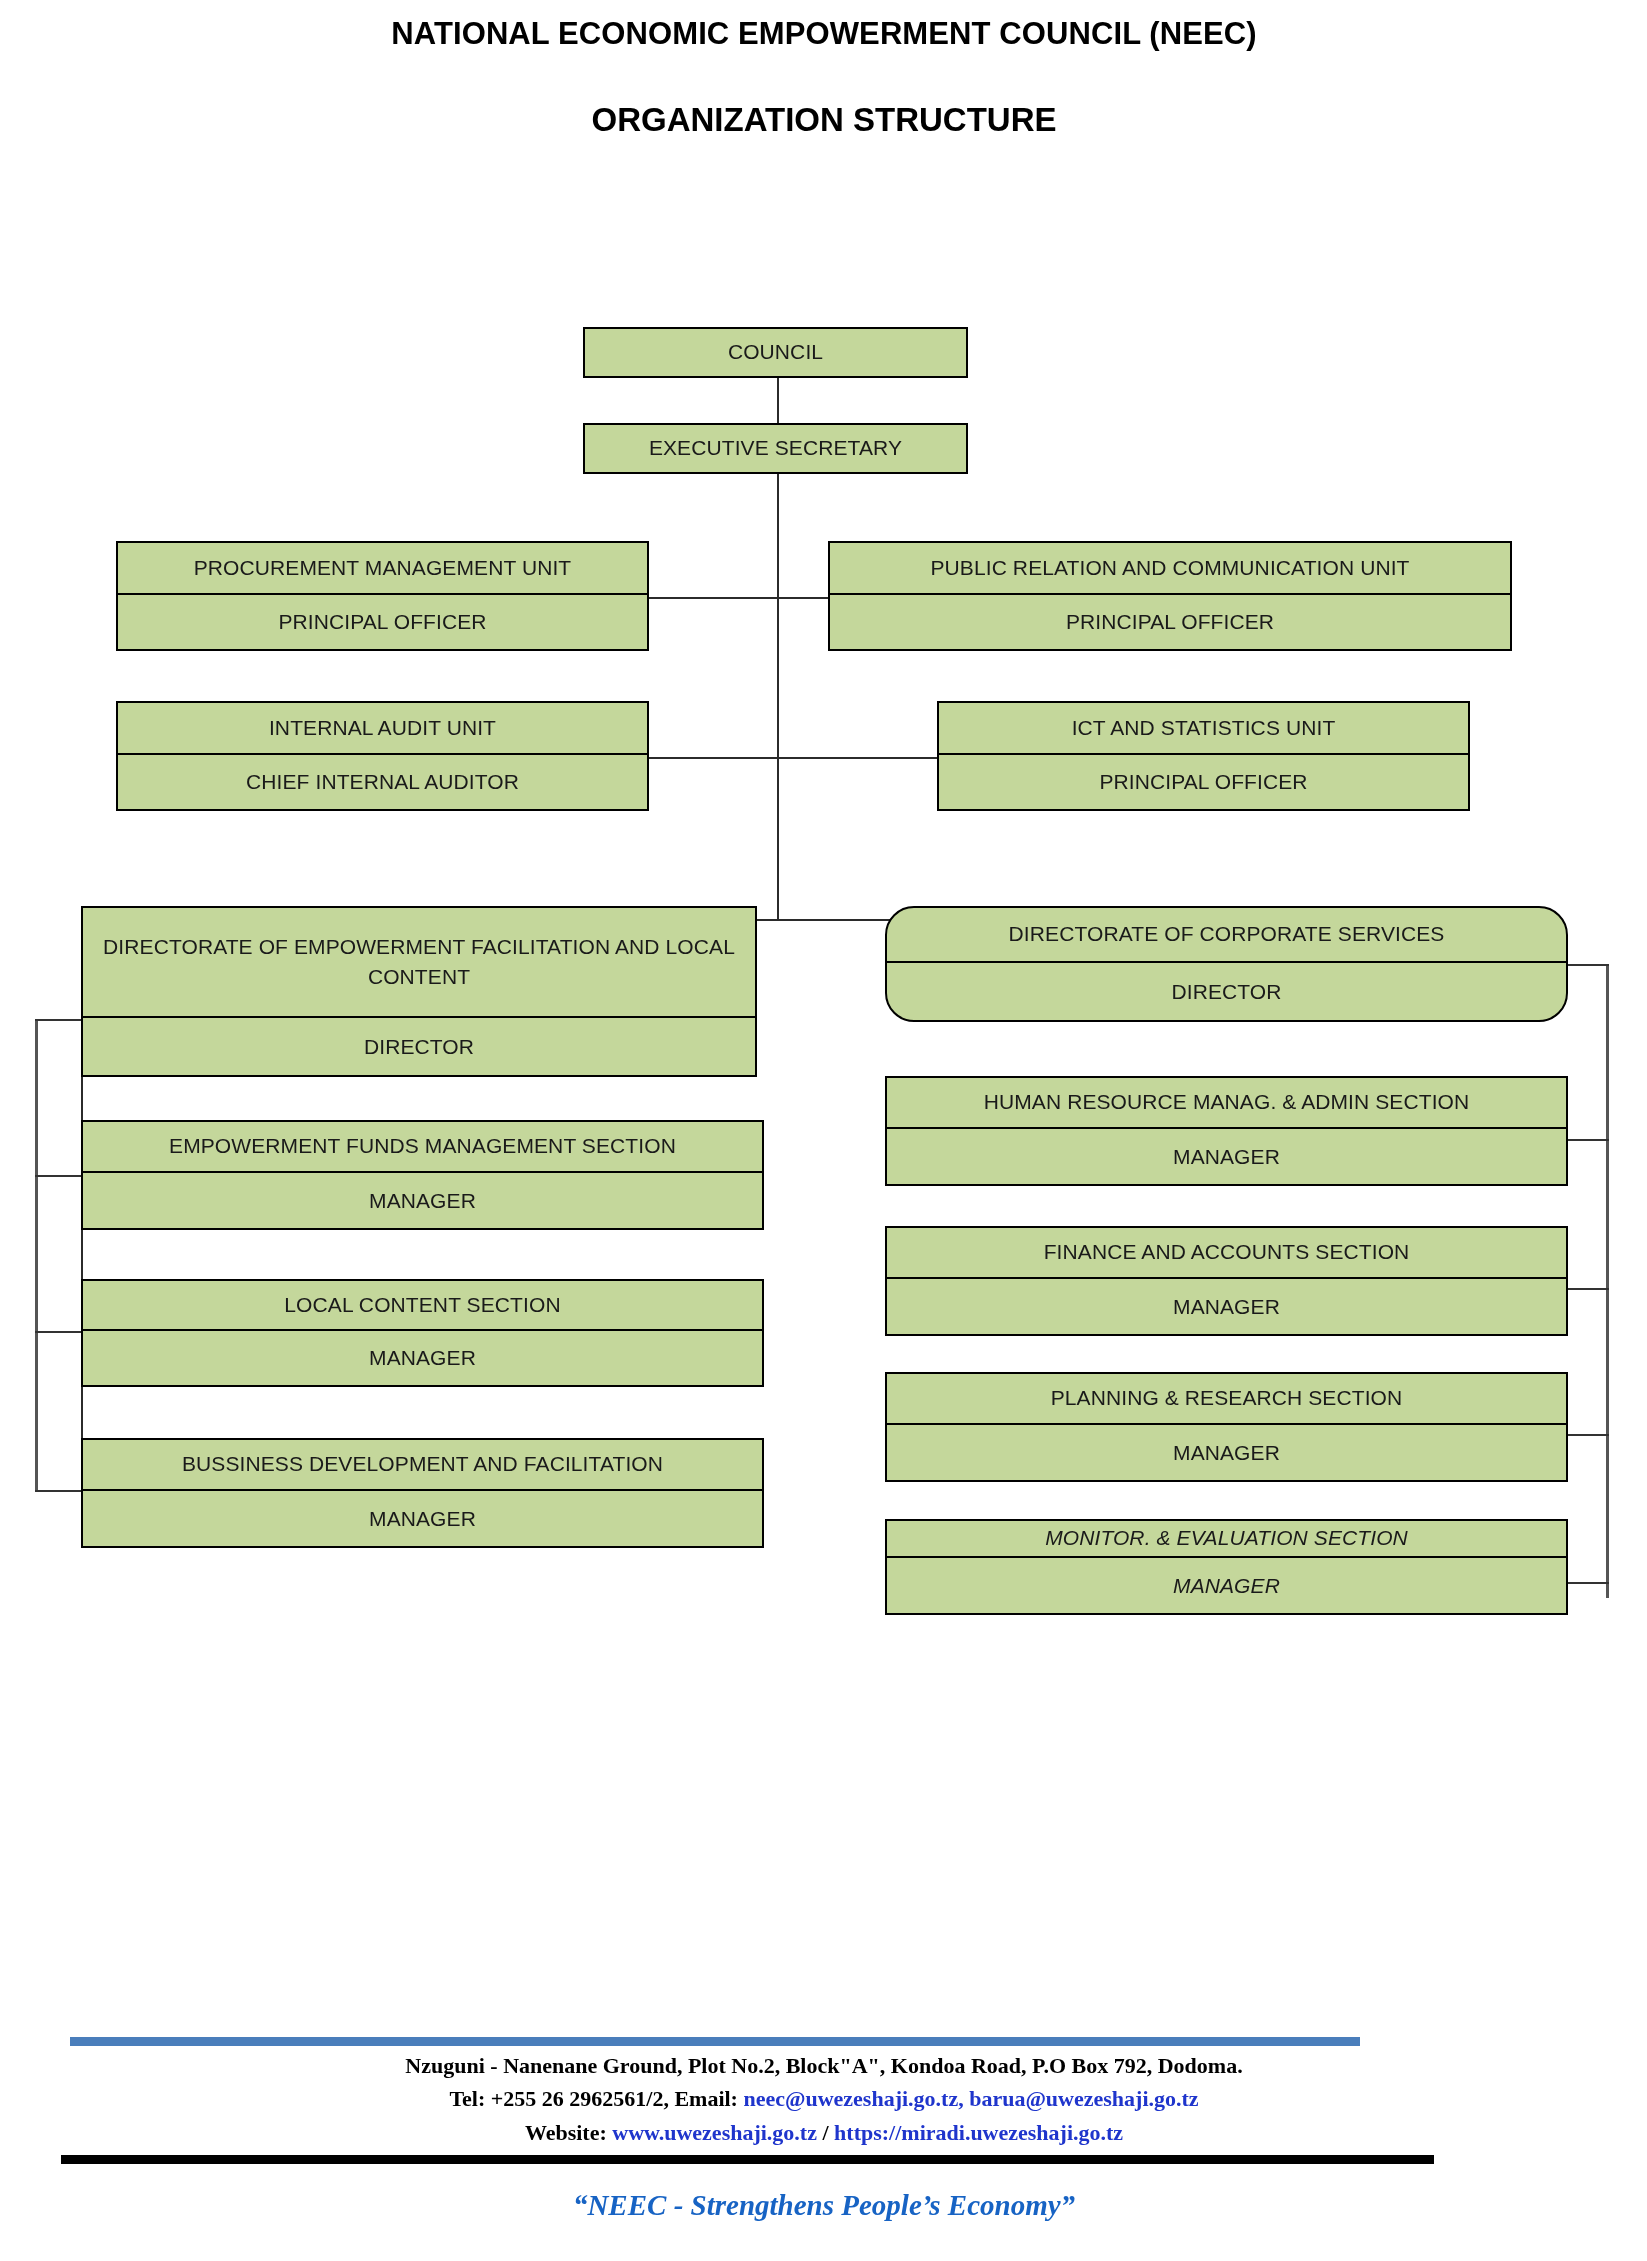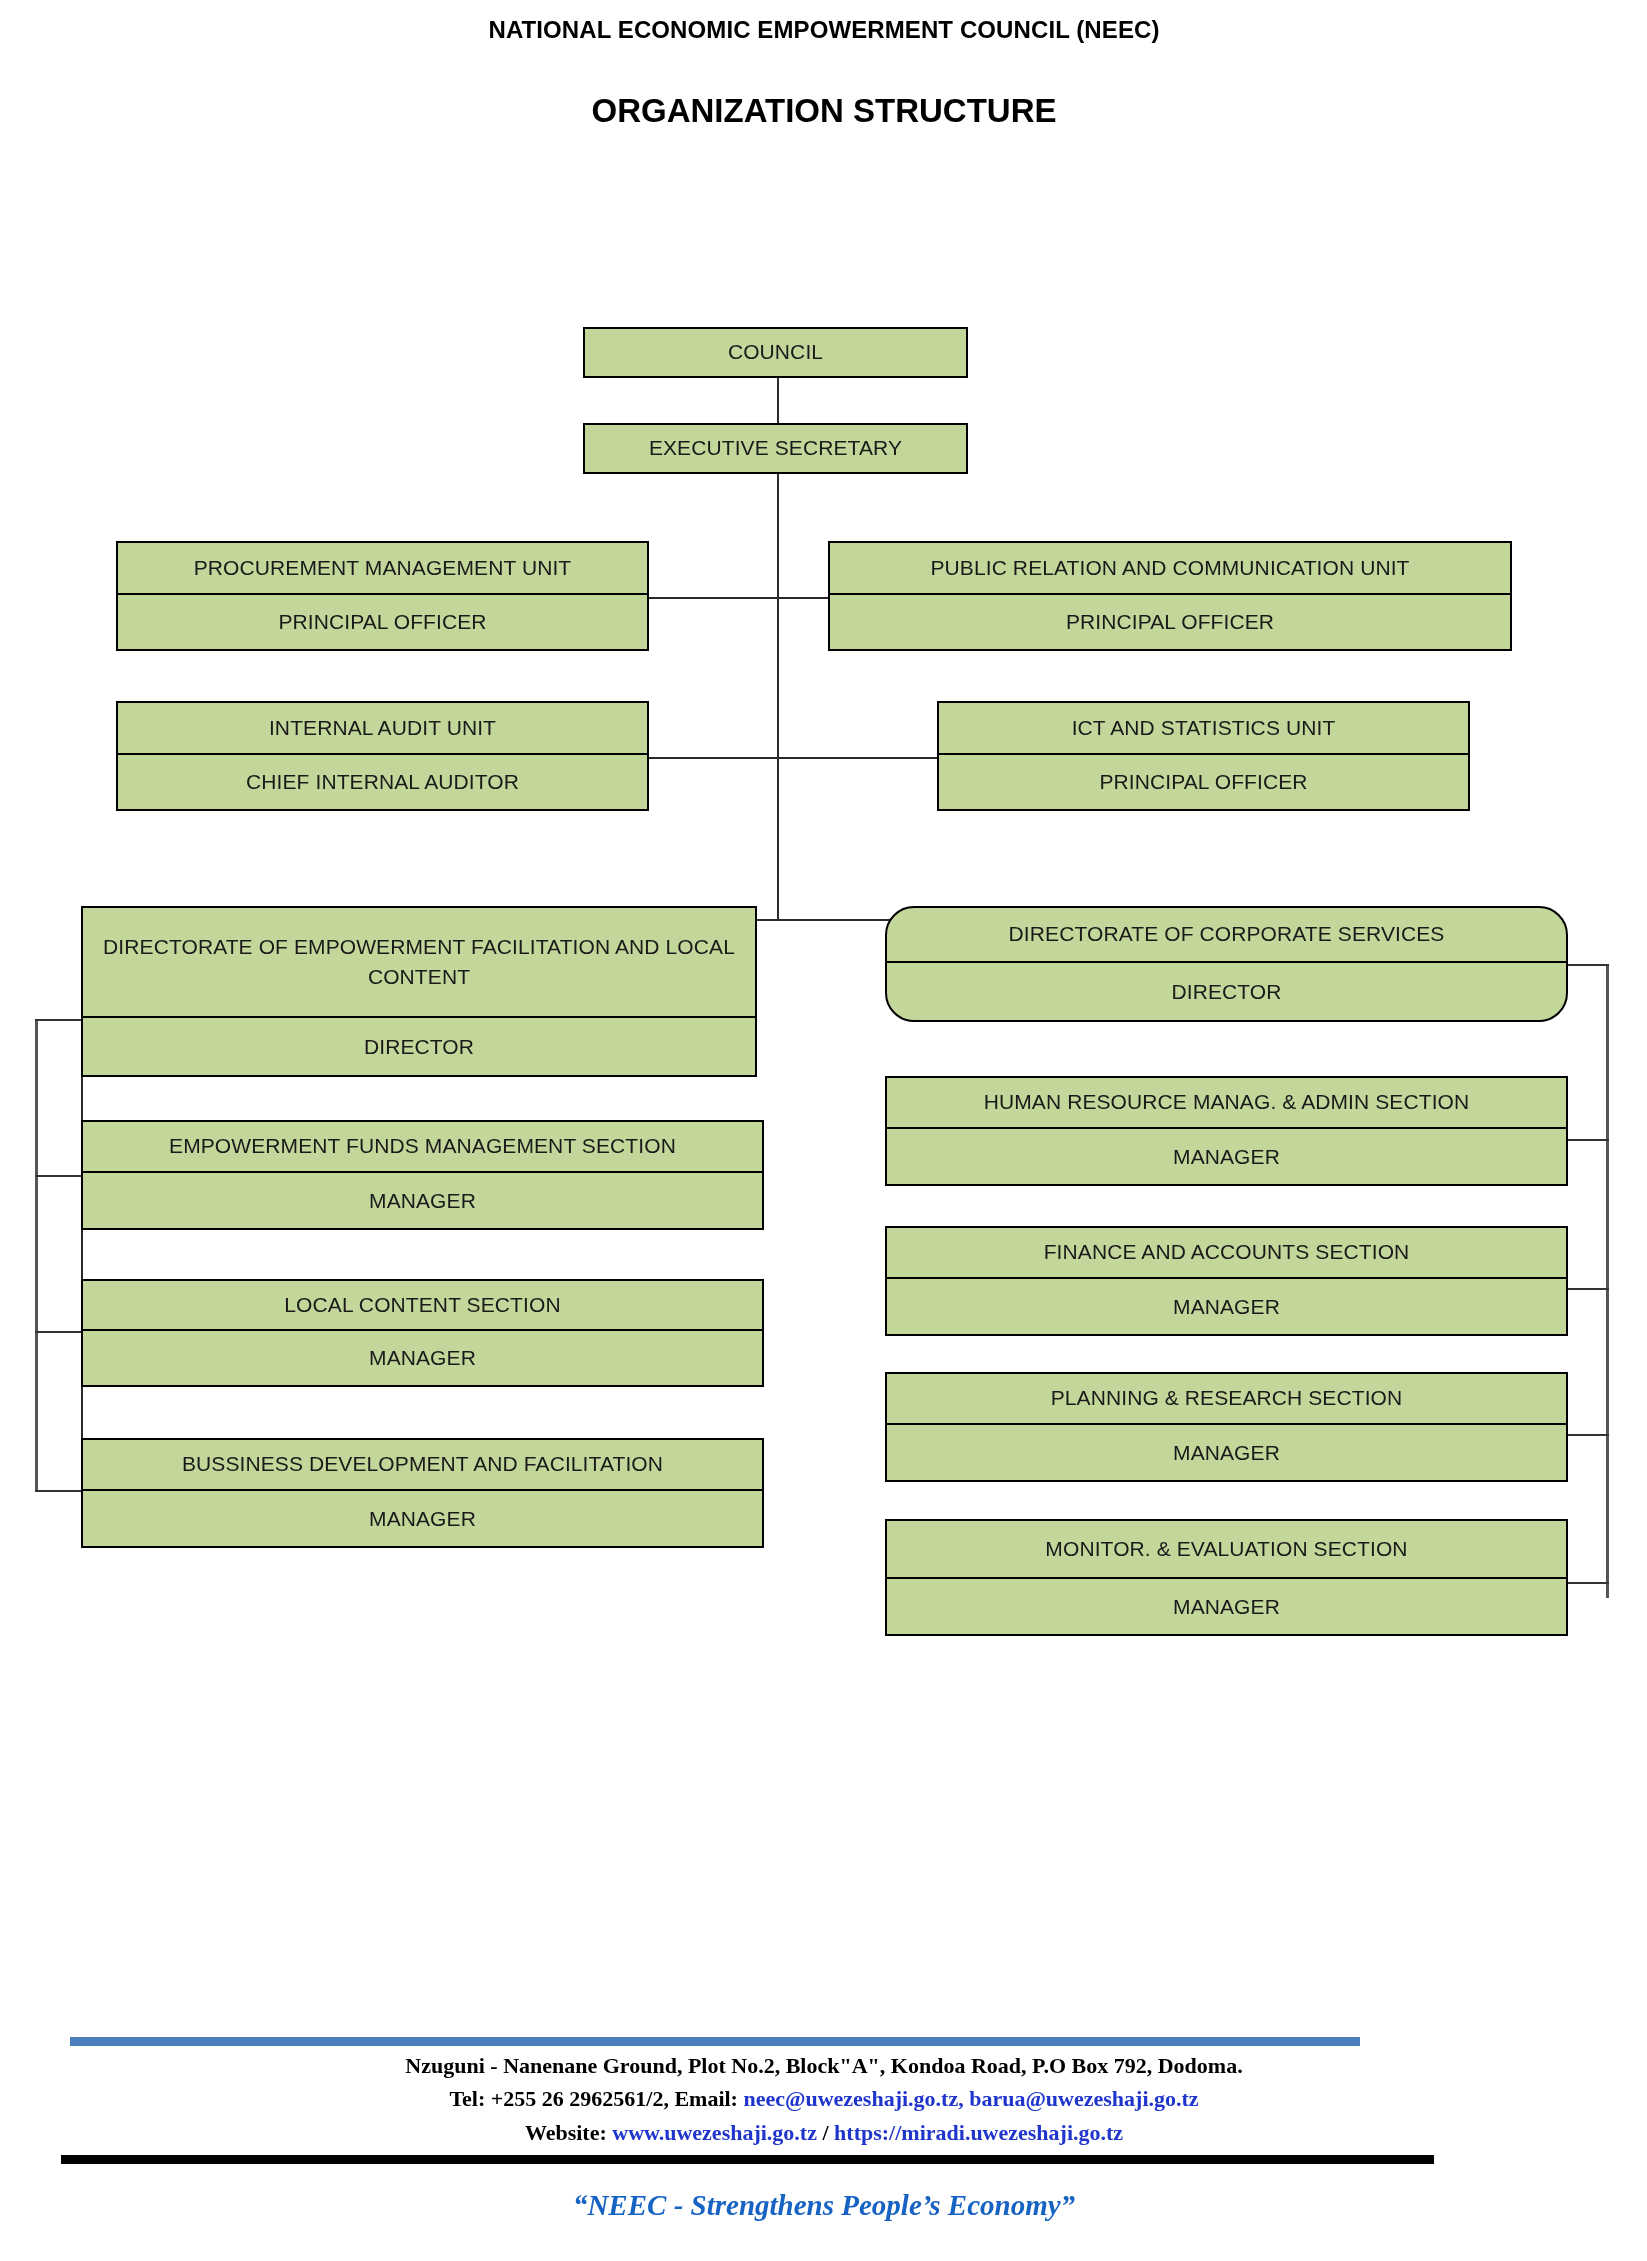--- a/index.html
+++ b/index.html
@@ -20,21 +20,21 @@
   .title-block {
     position: absolute;
     left: 0;
     top: 16px;
     width: 1648px;
     text-align: center;
   }
   .doc-title {
     font-family: "Liberation Sans", sans-serif;
     font-weight: bold;
-    font-size: 24px;
+    font-size: 31px;
     letter-spacing: 0.1px;
     color: #000000;
     line-height: 1.18;
     margin: 0;
   }
   .doc-subtitle {
     font-family: "Liberation Sans", sans-serif;
     font-weight: bold;
     font-size: 33px;
     color: #000000;
@@ -258,21 +258,21 @@
   <div class="node" style="left:885px; top:1210px; width:683px; height:110px;">
     <div class="node-head">FINANCE AND ACCOUNTS SECTION</div>
     <div class="node-body" style="height:55px;">MANAGER</div>
   </div>
 
   <div class="node" style="left:885px; top:1356px; width:683px; height:110px;">
     <div class="node-head">PLANNING &amp; RESEARCH SECTION</div>
     <div class="node-body" style="height:55px;">MANAGER</div>
   </div>
 
-  <div class="node" style="left:885px; top:1503px; width:683px; height:117px;">
+  <div class="node" style="left:885px; top:1503px; width:683px; height:96px;font-style:italic;">
     <div class="node-head">MONITOR. &amp; EVALUATION SECTION</div>
     <div class="node-body" style="height:55px;">MANAGER</div>
   </div>
 
 </div>
 
 <div class="footer-rule-blue"></div>
 
 <div class="footer footer-address">
   <div>Nzuguni - Nanenane Ground, Plot No.2, Block"A", Kondoa Road, P.O Box 792, Dodoma.</div>

